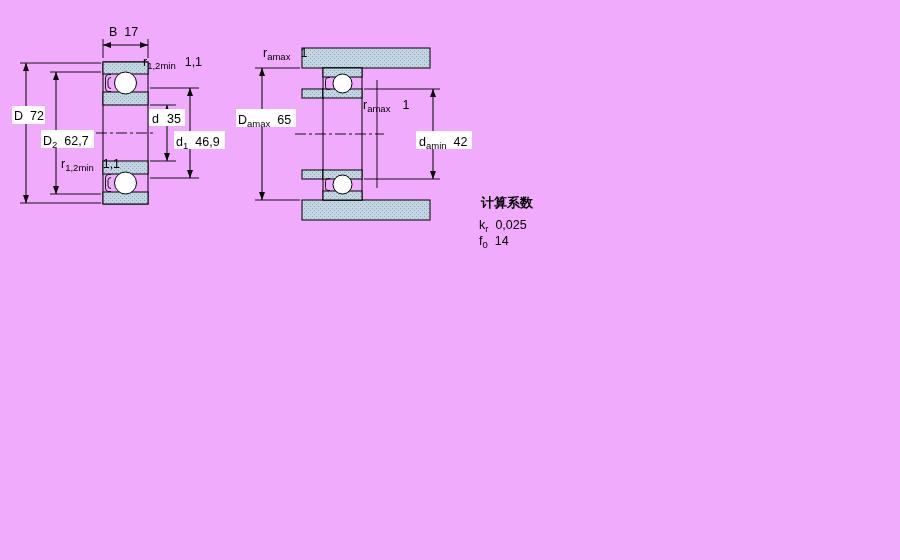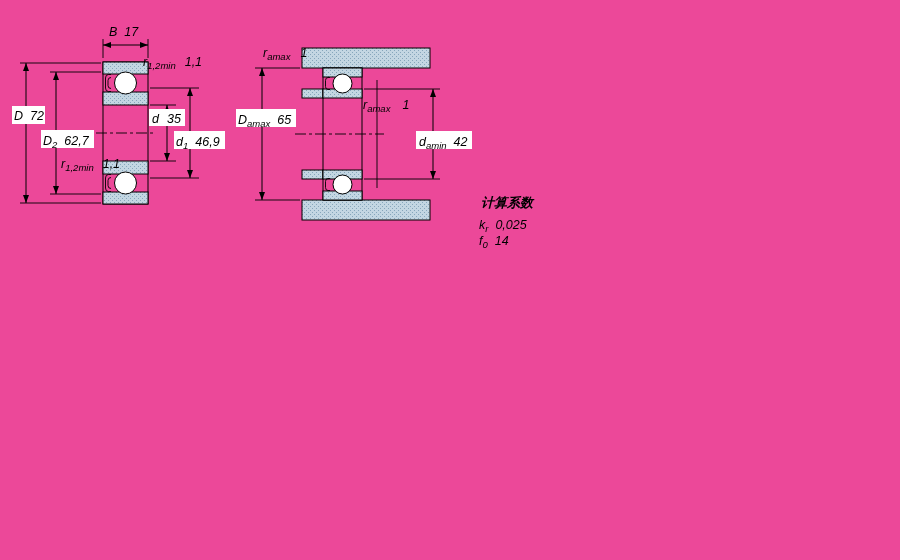--- a/index.html
+++ b/index.html
@@ -1,16 +1,16 @@
 <!DOCTYPE html>
 <html><head>
 <meta charset="utf-8">
 <style>
   html,body{margin:0;padding:0;background:#fff;}
-  .canvas{position:relative;width:900px;height:560px;background:#ec4899;overflow:hidden;font-style:italic;}
+  .canvas{position:relative;width:900px;height:560px;background:#f0abfc;overflow:hidden;}
   svg text{font-family:"Liberation Sans",sans-serif;font-size:12.5px;fill:#000;}
   svg .sub{font-size:9.5px;}
   svg .title{font-weight:bold;font-size:13px;}
   .ln{stroke:#000;stroke-width:1;fill:none;}
   .thin{stroke:#000;stroke-width:0.9;fill:none;}
   .cl{stroke:#000;stroke-width:0.9;fill:none;stroke-dasharray:11 3 3 3;}
   .dim{stroke:#000;stroke-width:1;fill:none;marker-start:url(#arr);marker-end:url(#arr);}
   .ball{fill:#fff;stroke:#000;stroke-width:1;}
   .steel{stroke:#000;stroke-width:1;}
   .mask{fill:#fff;stroke:none;}

